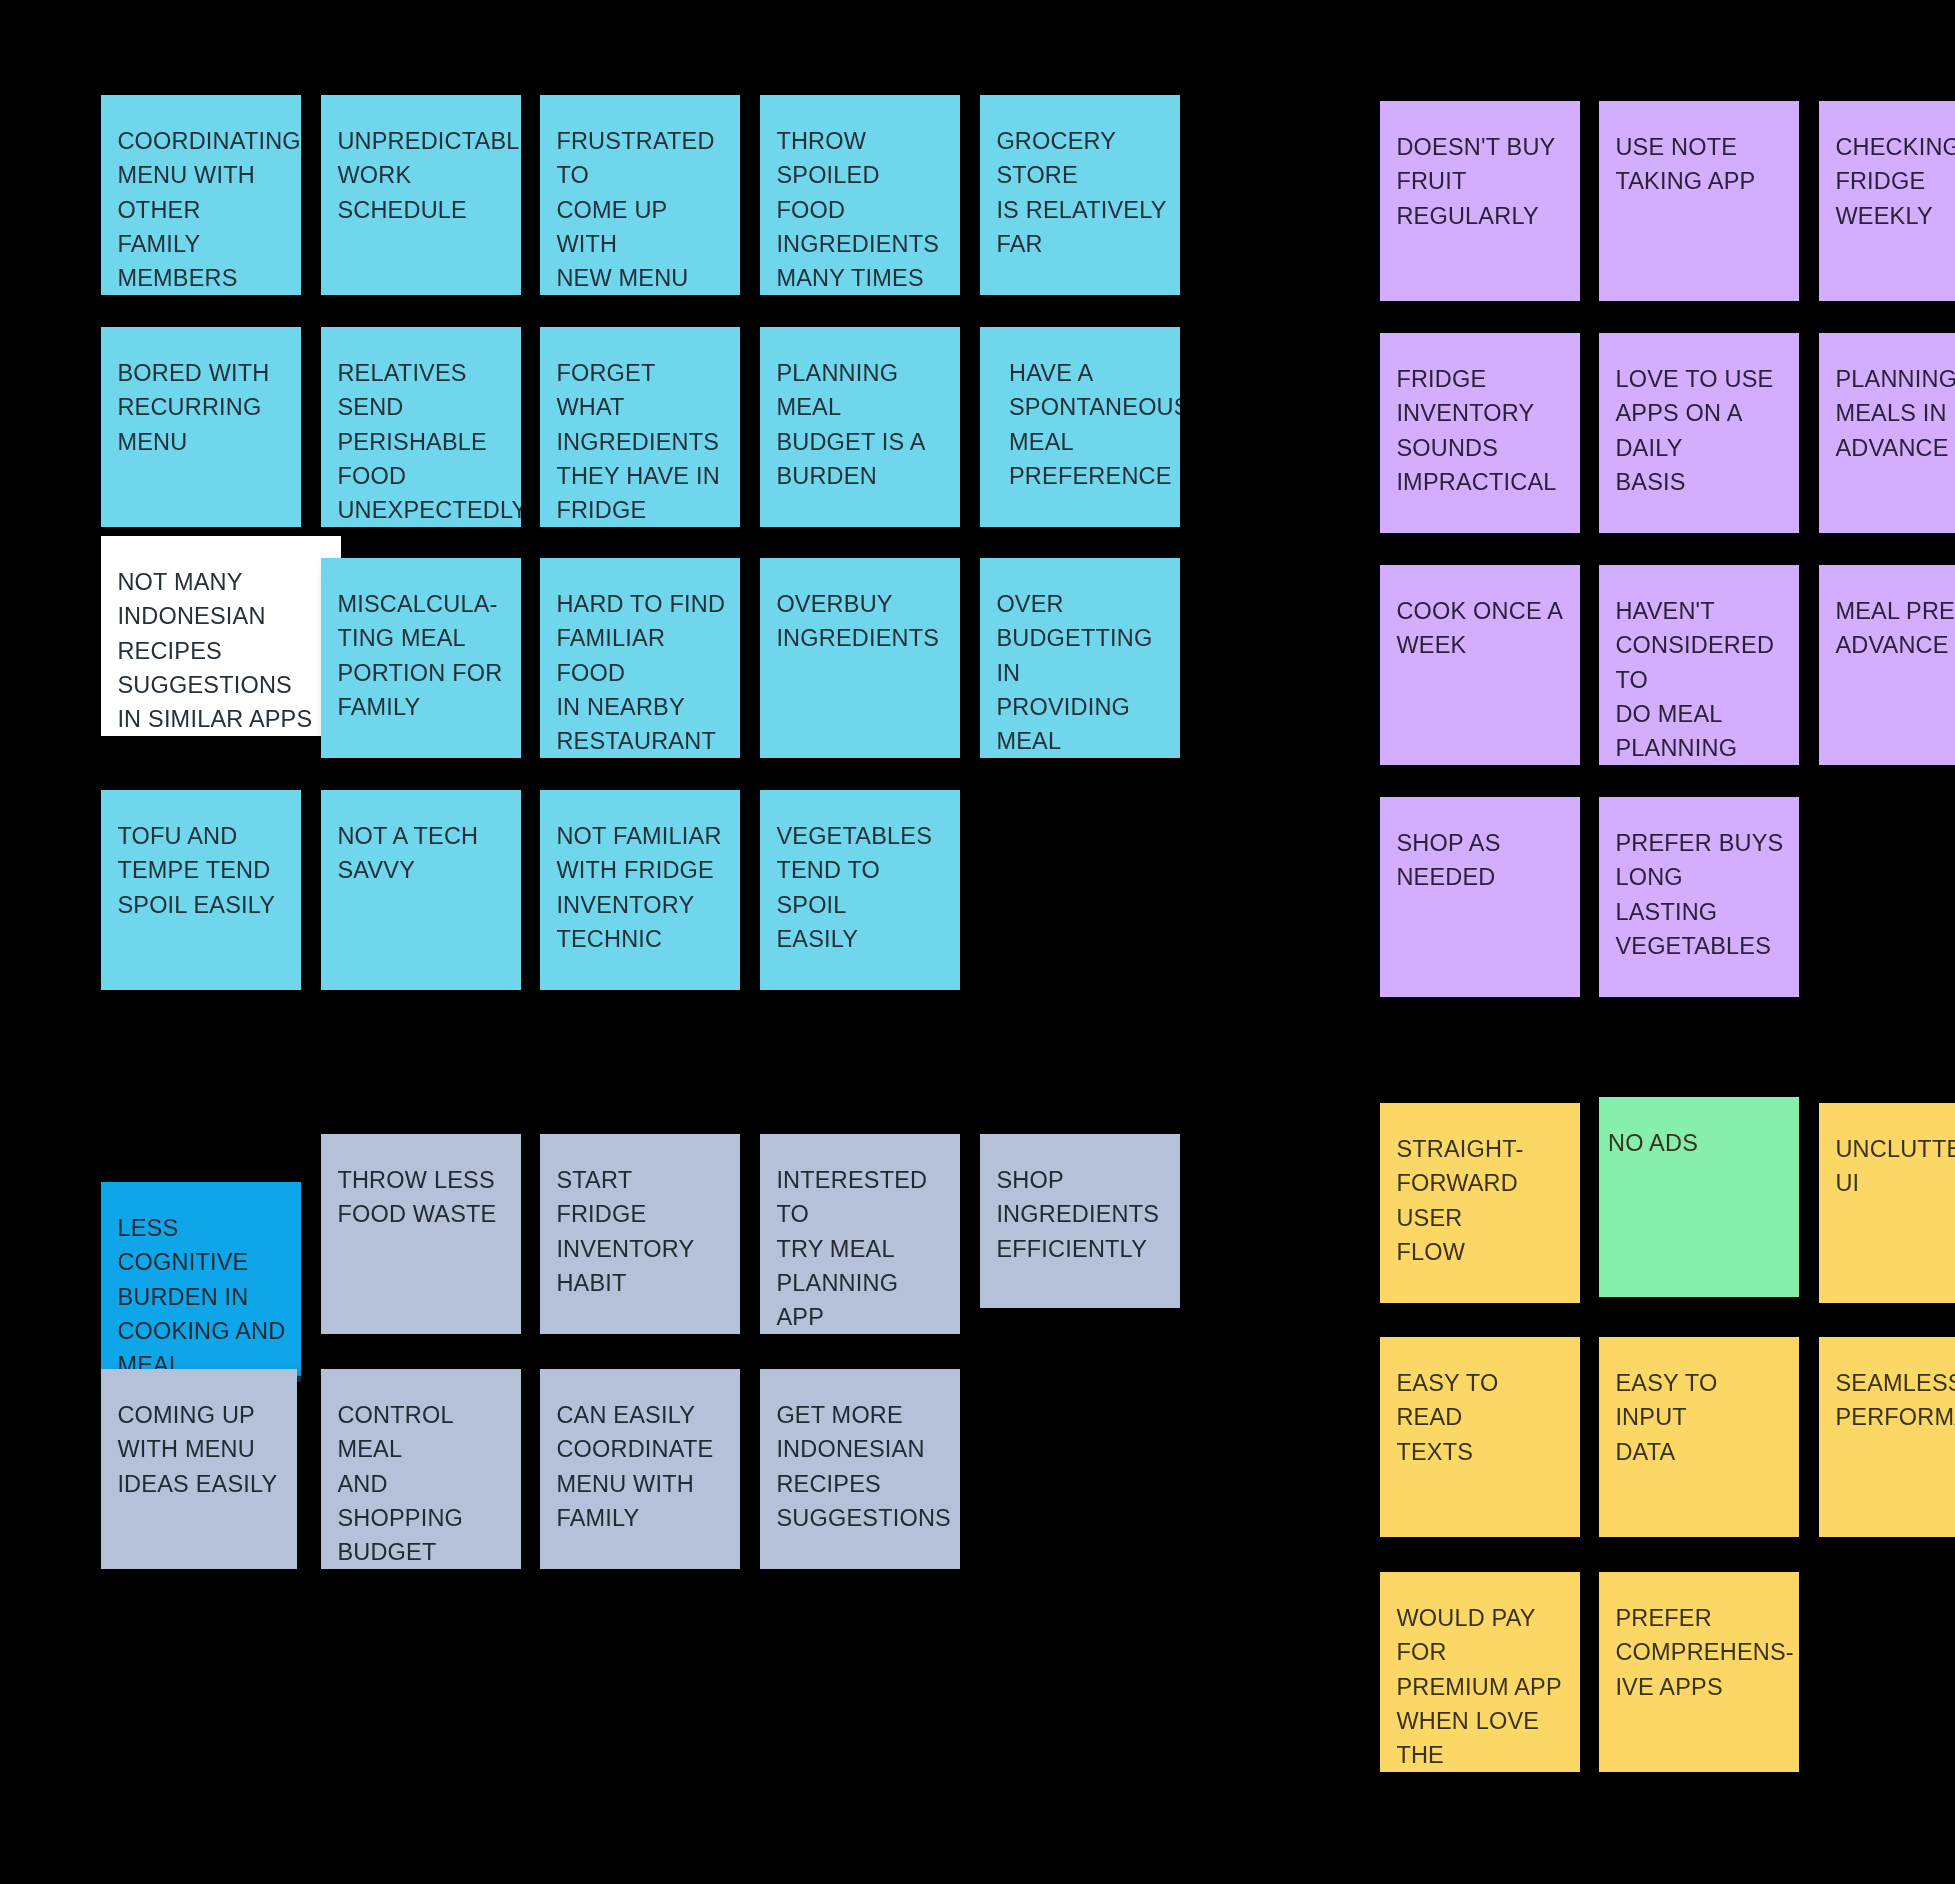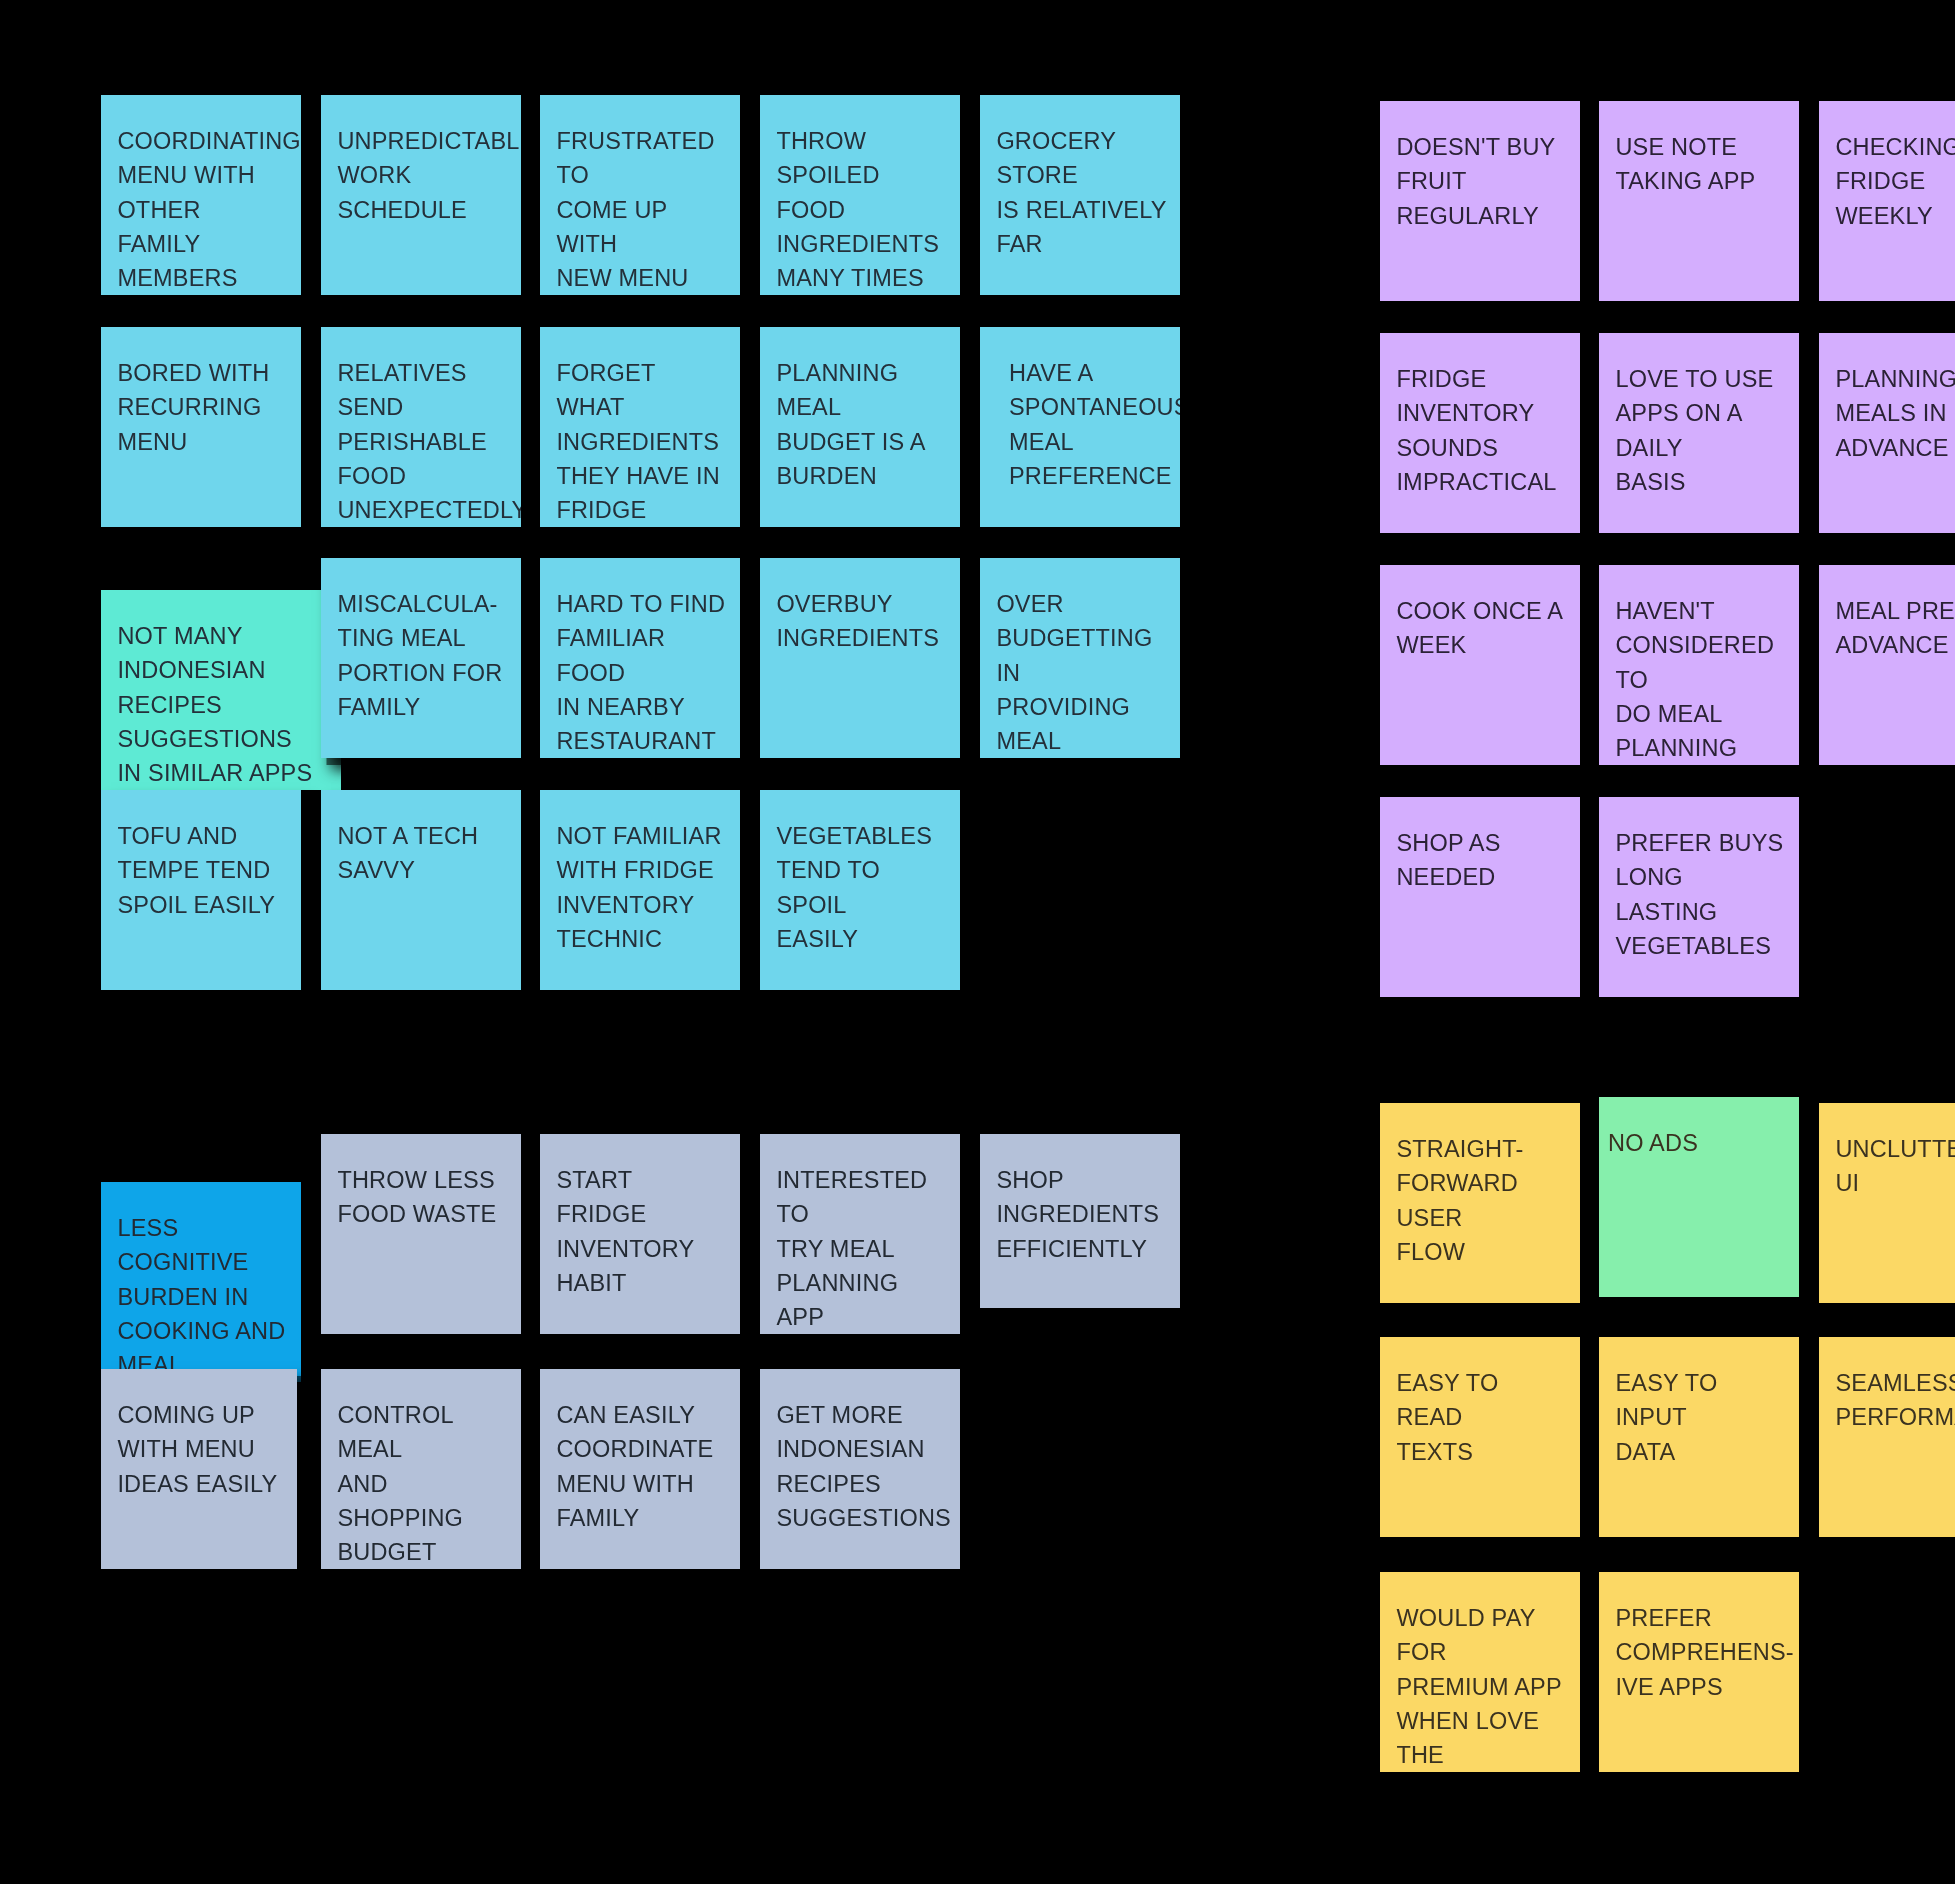--- a/index.html
+++ b/index.html
@@ -115,21 +115,21 @@
         <span class="note-text">PLANNING MEAL
 BUDGET IS A
 BURDEN</span>
       </div>
       <div class="note c-blue" style="left: 980px; top: 327px; width: 200px; height: 200px; background: rgb(111, 214, 236); padding-left: 29px;">
         <span class="note-text">HAVE A
 SPONTANEOUS
 MEAL
 PREFERENCE</span>
       </div>
-      <div class="note c-blue" style="left: 101px; top: 590px; width: 240px; height: 200px; background: #5eead4;">
+      <div class="note c-blue" style="left: 101px; top: 536px; width: 240px; height: 200px; background: #ffffff;">
         <span class="note-text">NOT MANY
 INDONESIAN
 RECIPES
 SUGGESTIONS
 IN SIMILAR APPS</span>
       </div>
       <div class="note c-blue" style="left: 321px; top: 558px; width: 200px; height: 200px; background: rgb(111, 214, 236);">
         <span class="note-text">MISCALCULA-
 TING MEAL
 PORTION FOR

